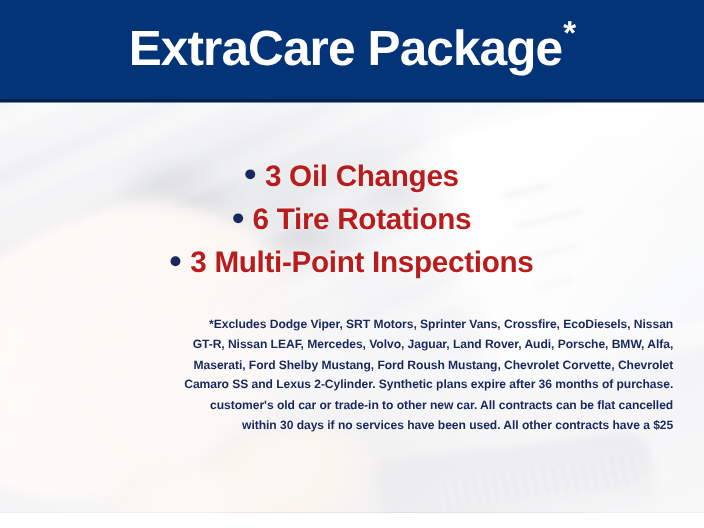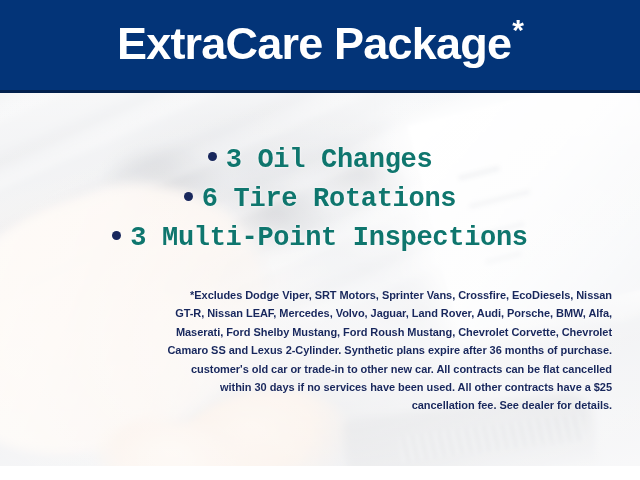--- a/index.html
+++ b/index.html
@@ -188,28 +188,27 @@
 
   
   .benefits {
     position: absolute;
     left: 0;
     top: 141px;
     width: 640px;
     text-align: center;
   }
   .benefit {
-    color: #0f766e;
+    color: #b91c1c;
     font-size: 27px;
     font-weight: bold;
     letter-spacing: -0.3px;
     line-height: 1.45;
     white-space: nowrap;
     text-shadow: 0 0 3px rgba(255,255,255,0.85);
-    font-family: Liberation Mono, monospace;
   }
   .benefit .dot {
     display: inline-block;
     width: 9px;
     height: 9px;
     border-radius: 50%;
     background: #18275c;
     vertical-align: middle;
     margin-right: 9px;
     position: relative;
@@ -274,16 +273,15 @@
     </div>
   </div>
 
   <div class="disclaimer">
     <div class="disclaimer-line">*Excludes Dodge Viper, SRT Motors, Sprinter Vans, Crossfire, EcoDiesels, Nissan</div>
     <div class="disclaimer-line">GT-R, Nissan LEAF, Mercedes, Volvo, Jaguar, Land Rover, Audi, Porsche, BMW, Alfa,</div>
     <div class="disclaimer-line">Maserati, Ford Shelby Mustang, Ford Roush Mustang, Chevrolet Corvette, Chevrolet</div>
     <div class="disclaimer-line">Camaro SS and Lexus 2-Cylinder. Synthetic plans expire after 36 months of purchase.</div>
     <div class="disclaimer-line">customer's old car or trade-in to other new car. All contracts can be flat cancelled</div>
     <div class="disclaimer-line">within 30 days if no services have been used. All other contracts have a $25</div>
-    <div class="disclaimer-line">cancellation fee. See dealer for details.</div>
   </div>
 
 </div>
 
 </body></html>

